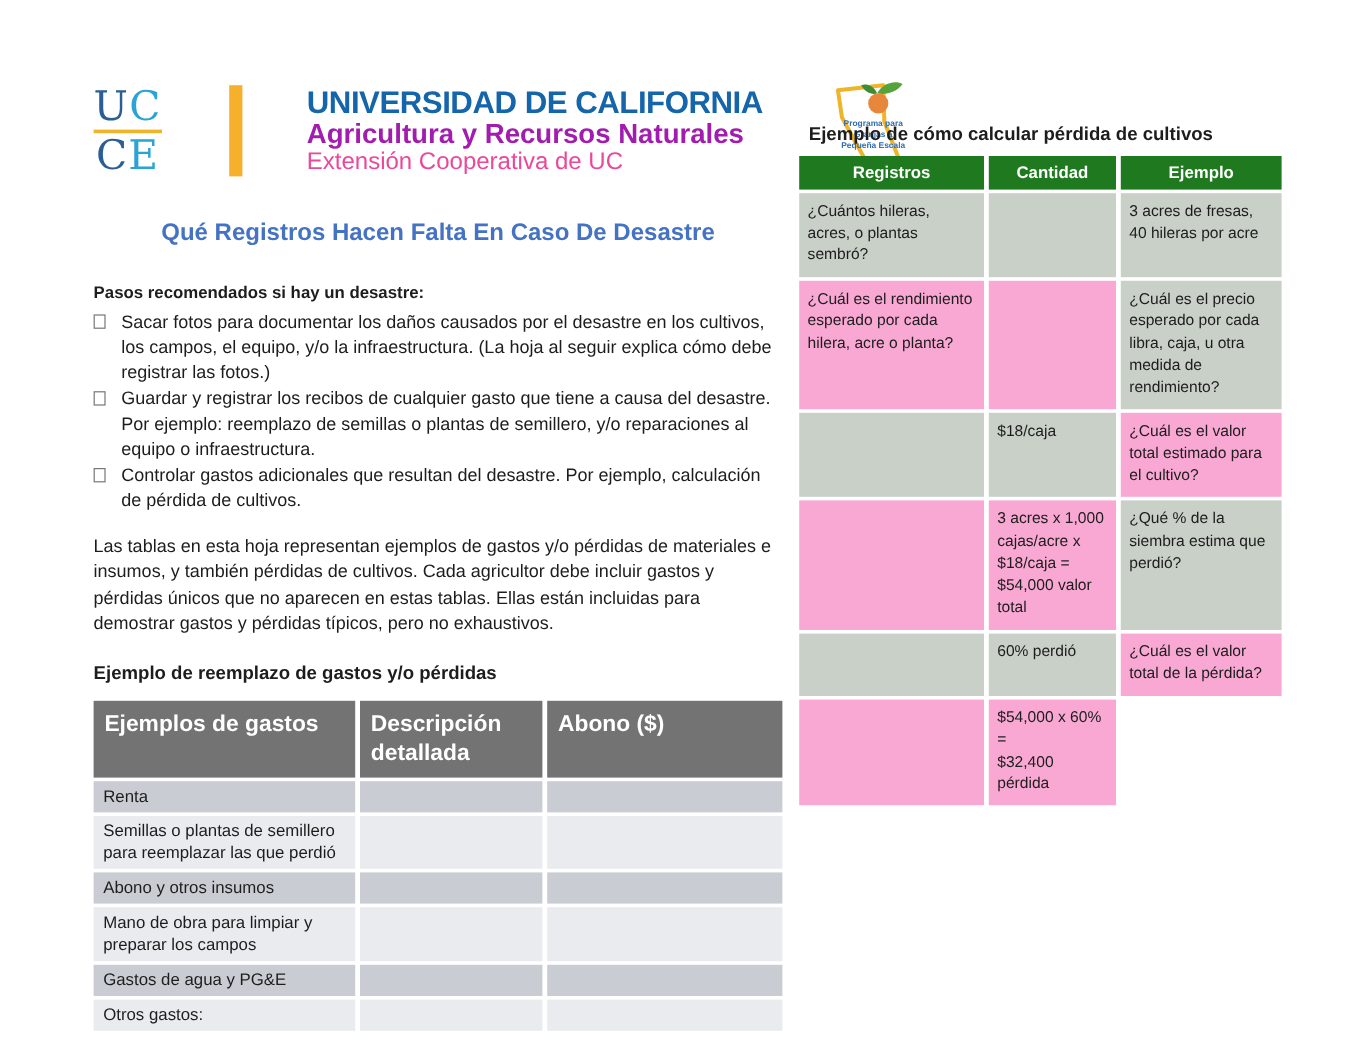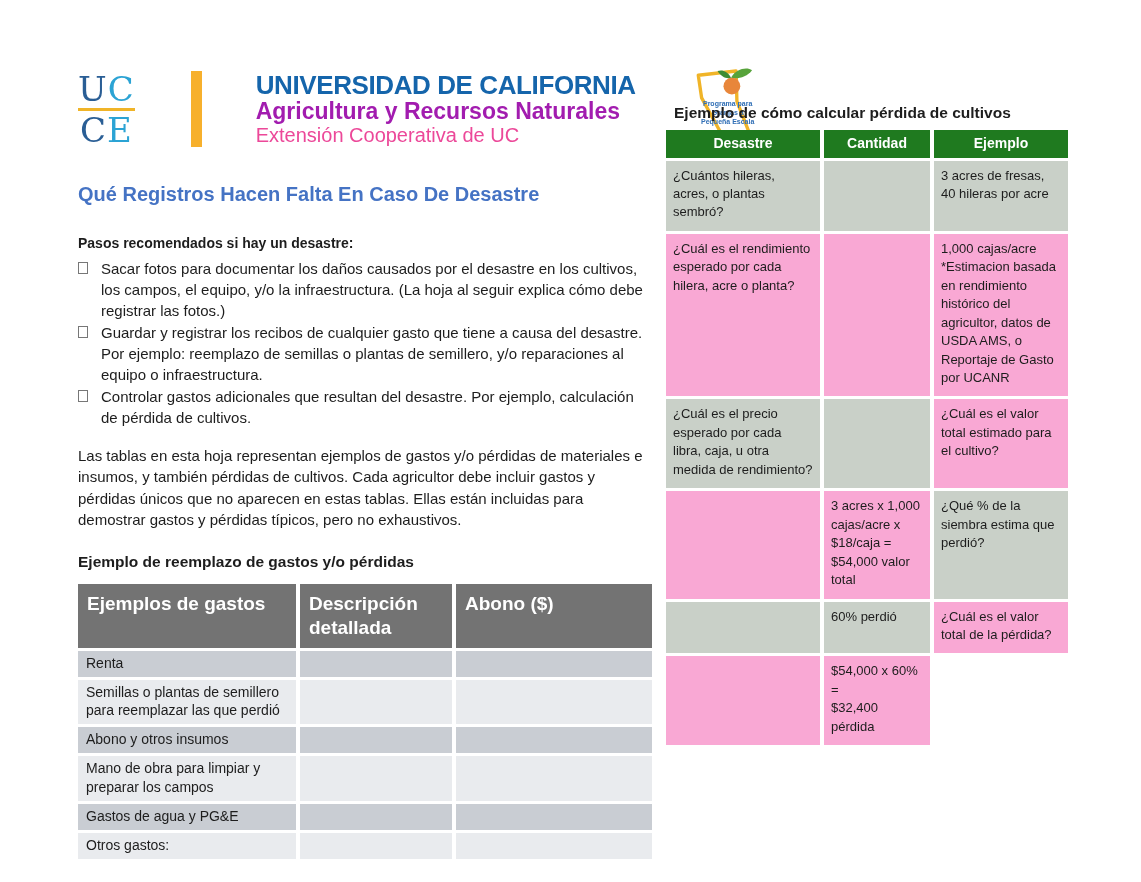--- a/index.html
+++ b/index.html
@@ -31,21 +31,21 @@
   .logo-line2 { font-size: 23px; font-weight: bold; color: #a21caf; line-height: 25px; }
   .logo-line3 { font-size: 20px; color: #ec4899; line-height: 23px; }
   .ca-badge { position: relative; width: 84px; height: 84px; margin-left: 6px; flex: none; }
   .ca-badge svg { position: absolute; inset: 0; }
   .badge-text {
     position: absolute; left: 6px; right: 2px; top: 33px;
     font-size: 7px; font-weight: bold; color: #2F6EB5;
     text-align: center; line-height: 1.3; white-space: pre-line;
   }
 
-  .page-title { margin-top: 33px; font-size: 20px; font-weight: bold; color: #4573C4; }
+  .page-title { margin-top: 33px; font-size: 20px; font-weight: bold; color: #4573C4; text-align: center; }
 
   .steps-heading { margin-top: 29px; font-size: 14px; font-weight: bold; }
 
   .steps-list { margin-top: 7px; list-style: none; }
   .steps-list li { display: flex; gap: 13px; font-size: 15px; line-height: 1.4; margin-bottom: 1px; }
   .checkbox { flex: none; width: 10px; height: 12px; border: 1px solid #777; margin-top: 4px; }
 
   .intro { margin-top: 17px; font-size: 15px; line-height: 1.42; width: 568px; }
 
   .expenses-title { margin-top: 23px; font-size: 15.5px; font-weight: bold; }
@@ -163,35 +163,34 @@
     <div class="cell band-b"></div>
   </div>
 
 </div>
 
 <div class="right-col">
 
   <div class="croploss-title">Ejemplo de cómo calcular pérdida de cultivos</div>
 
   <div class="croploss-table">
-    <div class="hcell">Desastre</div>
+    <div class="hcell">Registros</div>
     <div class="hcell">Cantidad</div>
     <div class="hcell">Ejemplo</div>
 
     <div class="cell band-a">¿Cuántos hileras, acres, o plantas sembró?</div>
     <div class="cell band-a"></div>
     <div class="cell band-a">3 acres de fresas, 40 hileras por acre</div>
 
     <div class="cell band-b">¿Cuál es el rendimiento esperado por cada hilera, acre o planta?</div>
     <div class="cell band-b"></div>
-    <div class="cell band-b">1,000 cajas/acre
-*Estimacion basada en rendimiento histórico del agricultor, datos de USDA AMS, o Reportaje de Gasto por UCANR</div>
 
     <div class="cell band-a">¿Cuál es el precio esperado por cada libra, caja, u otra medida de rendimiento?</div>
     <div class="cell band-a"></div>
+    <div class="cell band-a">$18/caja</div>
 
     <div class="cell band-b">¿Cuál es el valor total estimado para el cultivo?</div>
     <div class="cell band-b"></div>
     <div class="cell band-b">3 acres x 1,000 cajas/acre x $18/caja = $54,000 valor total</div>
 
     <div class="cell band-a">¿Qué % de la siembra estima que perdió?</div>
     <div class="cell band-a"></div>
     <div class="cell band-a">60% perdió</div>
 
     <div class="cell band-b">¿Cuál es el valor total de la pérdida?</div>

